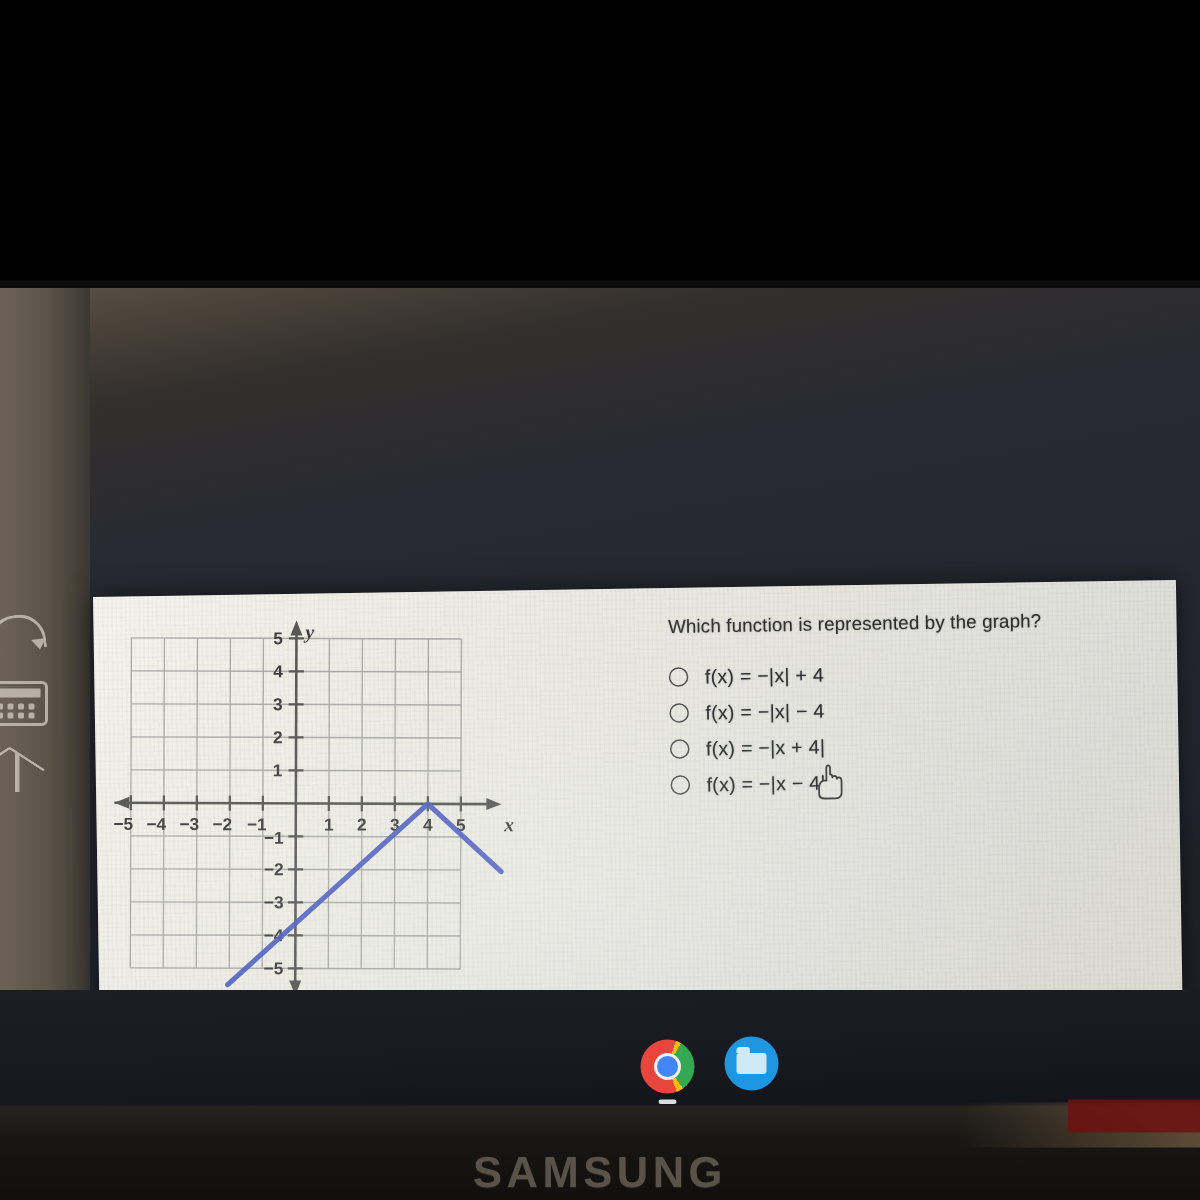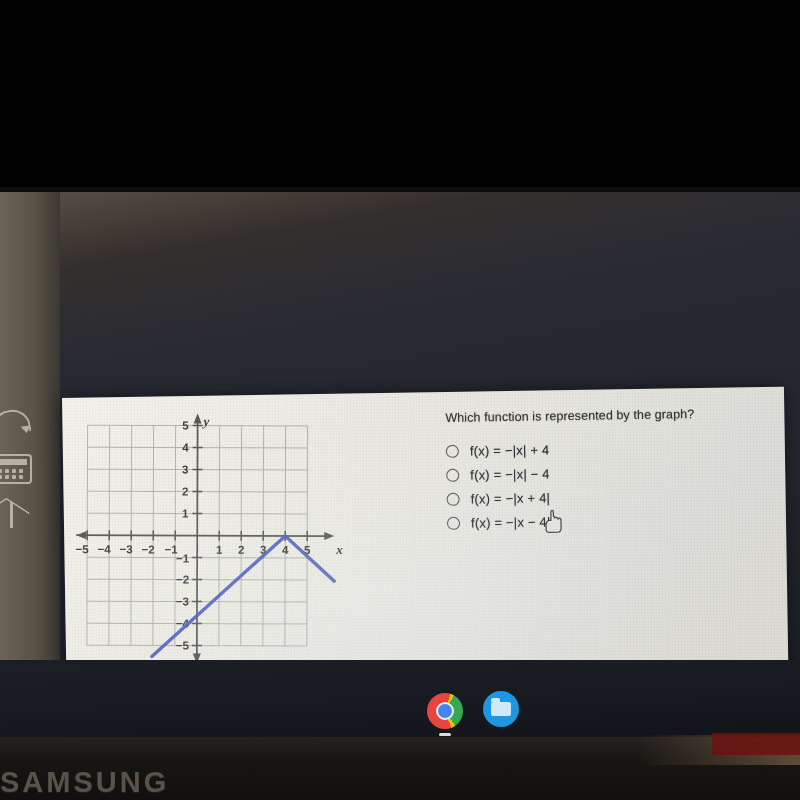--- a/index.html
+++ b/index.html
@@ -122,21 +122,21 @@
   .ic-chrome:after{content:"";position:absolute;left:9px;top:9px;width:18px;height:18px;border-radius:50%;background:#4285f4;border:2.5px solid #f1f1f1;box-sizing:border-box;}
   .ic-chrome .dash{position:absolute;left:12px;top:40px;width:12px;height:3px;background:#dcdcdc;border-radius:2px;}
   .ic-files{left:483px;top:691px;background:#1f97e0;}
   .ic-files .fold{position:absolute;left:8px;top:11px;width:20px;height:14px;background:#cfe9f7;border-radius:2px;}
   .ic-files .fold:before{content:"";position:absolute;left:0;top:-4px;width:9px;height:4px;background:#cfe9f7;border-radius:2px 2px 0 0;}
 
   
   .bezel-bot{position:absolute;left:0;top:737px;width:800px;height:63px;
     background:linear-gradient(180deg,#26231f 0%,#181613 35%,#100f0d 100%);}
   .samsung{
-    position:absolute;left:0;top:766px;width:800px;text-align:left;
+    position:absolute;left:0;top:766px;width:800px;text-align:center;
     font-size:29px;font-weight:bold;letter-spacing:3px;color:#585248;
     text-shadow:0 1px 0 rgba(255,255,255,.07);
   }
   .red-patch{position:absolute;left:712px;top:733px;width:88px;height:22px;background:#6d1010;opacity:.85;}
   .tan-patch{position:absolute;left:640px;top:735px;width:160px;height:30px;
     background:linear-gradient(100deg,rgba(120,96,70,.0),rgba(150,120,84,.55));}
   .glare{position:absolute;left:0;top:187px;width:800px;height:14px;background:linear-gradient(180deg,rgba(255,255,255,.06),rgba(255,255,255,0));}
 </style>
 </head>
 <body>

